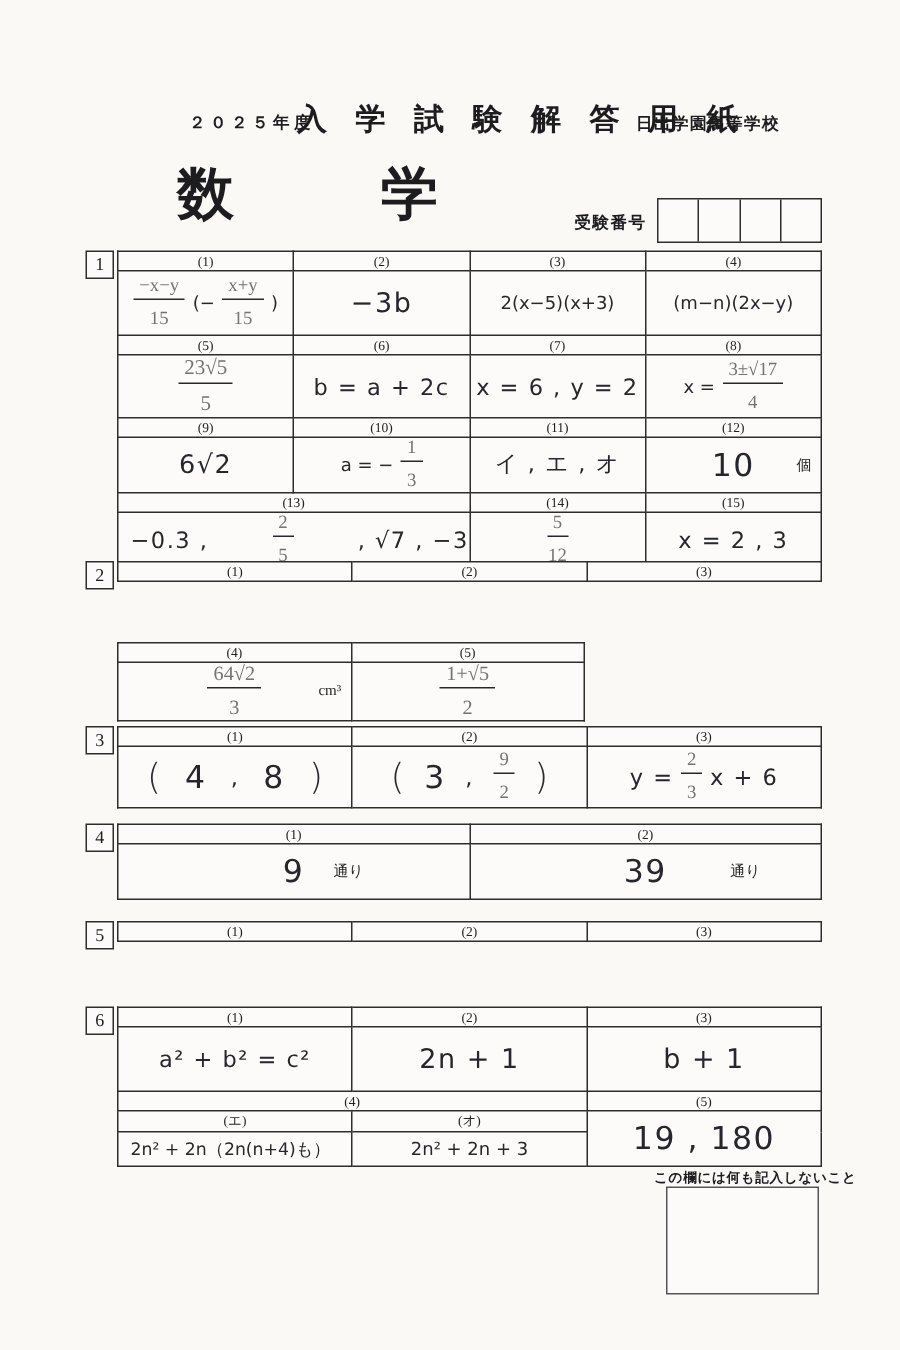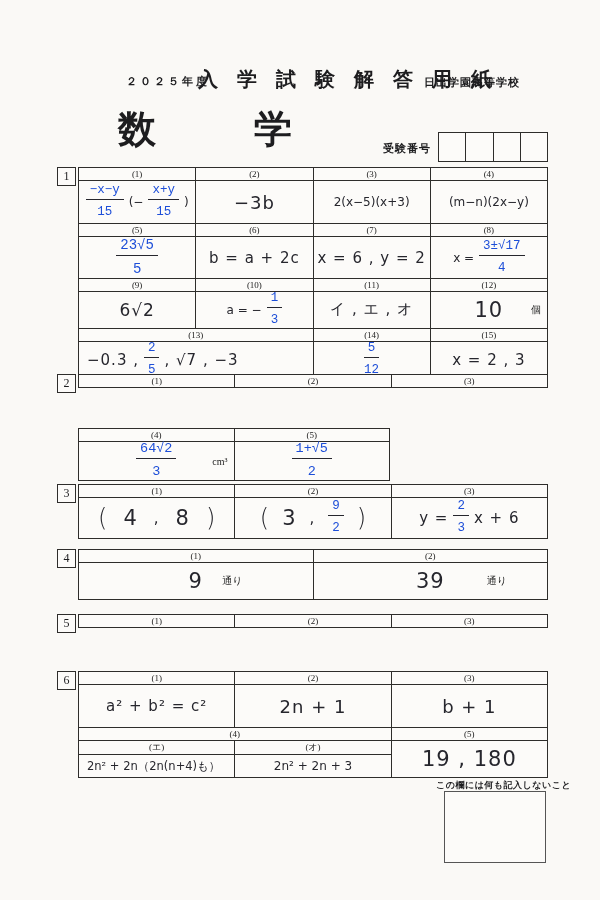--- a/index.html
+++ b/index.html
@@ -29,26 +29,26 @@
   }
   
   .anstable{
     position:absolute;left:78px;
     border-collapse:collapse;table-layout:fixed;
     background:#fcfbf9;
   }
   .anstable th,.anstable td{border:1.4px solid #2e2d2b;padding:0;}
   .anstable th{font-weight:normal;font-size:9px;height:12px;color:#222;text-align:center;}
   .ac{position:relative;display:flex;align-items:center;justify-content:center;gap:5px;height:100%;}
-  .ac.left{justify-content:flex-start;padding-left:8px;}
+  .ac.left{justify-content:space-between;padding-left:8px;}
   .unit{position:absolute;right:6px;top:50%;transform:translateY(-50%);font-size:10px;color:#222;font-family:"Liberation Serif",serif;}
   
   .hand{font-family:"DejaVu Sans",sans-serif;color:#26262d;font-size:15px;letter-spacing:1px;}
   .big{font-size:21px;}
-  .fr{display:inline-flex;flex-direction:column;align-items:center;line-height:1.1;font-family:Liberation Mono, monospace;color:#1d4ed8;font-size:12.5px;}
+  .fr{display:inline-flex;flex-direction:column;align-items:center;line-height:1.1;font-family:Liberation Serif, serif;color:#737373;font-size:12.5px;}
   .fr .n{padding:0 4px 1px 4px;border-bottom:1.4px solid #26262d;}
   .fr .d{padding-top:6px;}
   .paren{font-size:24px;font-weight:300;color:#2a2a30;font-family:"DejaVu Sans",sans-serif;}
   .small{font-size:12px;letter-spacing:0;}
   
   .h42 td{height:42px;} .h41 td{height:41px;} .h40 td{height:40px;}
   .h38 td{height:38px;} .h36 td{height:36px;} .h35 td{height:35px;}
   .h34 td{height:34px;} .h22 td{height:22px;}
   
   .note{position:absolute;left:436px;top:779px;font-size:9px;font-weight:bold;letter-spacing:.5px;}

